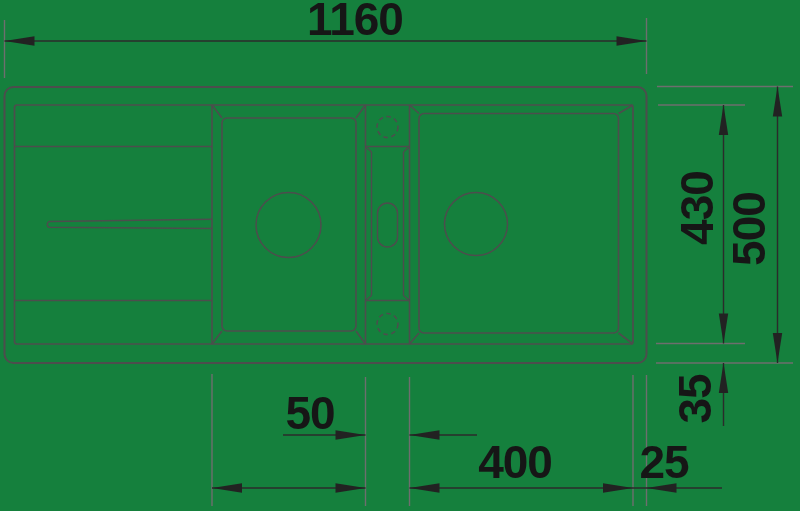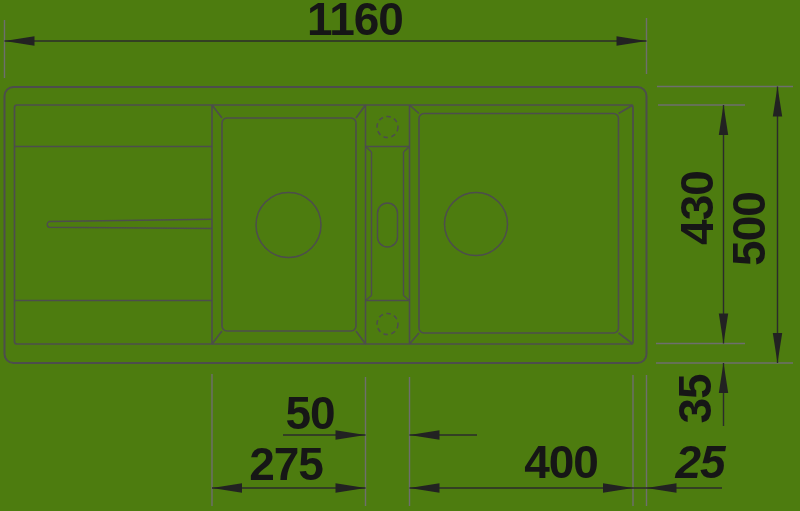--- a/index.html
+++ b/index.html
@@ -1,19 +1,19 @@
 <!DOCTYPE html>
 <html><head>
 <meta charset="utf-8">
 <style>
   html,body{margin:0;padding:0;background:#fff;}
   #stage{
     position:relative;
     width:800px;height:511px;
-    background:#4d7c0f;
+    background:#15803d;
     overflow:hidden;
     font-family:"Liberation Sans", sans-serif;
   }
   #stage svg{position:absolute;left:0;top:0;}
   .dim-label{
     position:absolute;
     font-family:"Liberation Sans", sans-serif;
     font-size:46px;
     font-weight:bold;
     letter-spacing:-1px;
@@ -144,20 +144,19 @@
       <g>
         <line x1="777.5" y1="86.5" x2="777.5" y2="363"></line>
         <polygon points="777.5,86.5 772.8,116.5 782.2,116.5" stroke="none"></polygon>
         <polygon points="777.5,363 772.8,333 782.2,333" stroke="none"></polygon>
       </g>
     </g>
   </svg>
 
   <div class="dim-label" style="left:355px;top:19px;">1160</div>
   <div class="dim-label" style="left:310px;top:413px;">50</div>
-  <div class="dim-label" style="left:286px;top:464px;">275</div>
-  <div class="dim-label" style="left:515px;top:462px;margin-left:46px;">400</div>
-  <div class="dim-label" style="left:700px;top:462px;font-style:italic;">25</div>
+  <div class="dim-label" style="left:515px;top:462px;">400</div>
+  <div class="dim-label" style="left:664px;top:462px;">25</div>
   <div class="dim-label vertical" style="left:697px;top:208px;">430</div>
   <div class="dim-label vertical" style="left:749px;top:229px;">500</div>
   <div class="dim-label vertical" style="left:695px;top:399px;">35</div>
 
 </div>
 
 </body></html>

